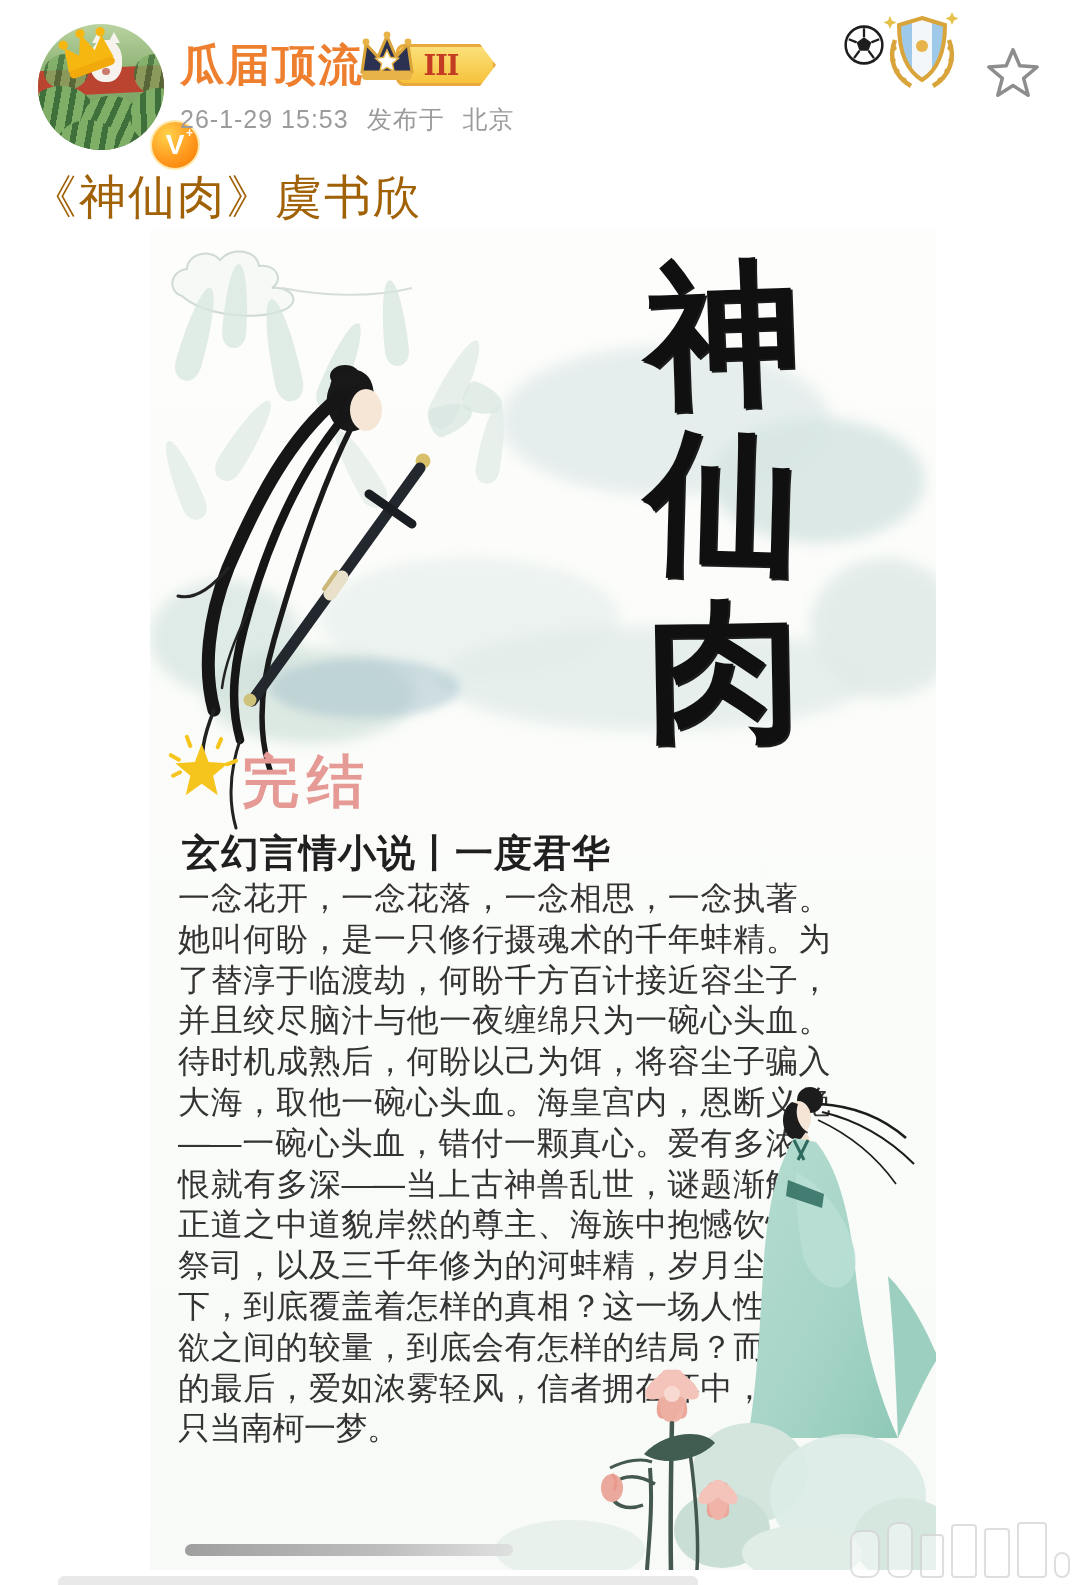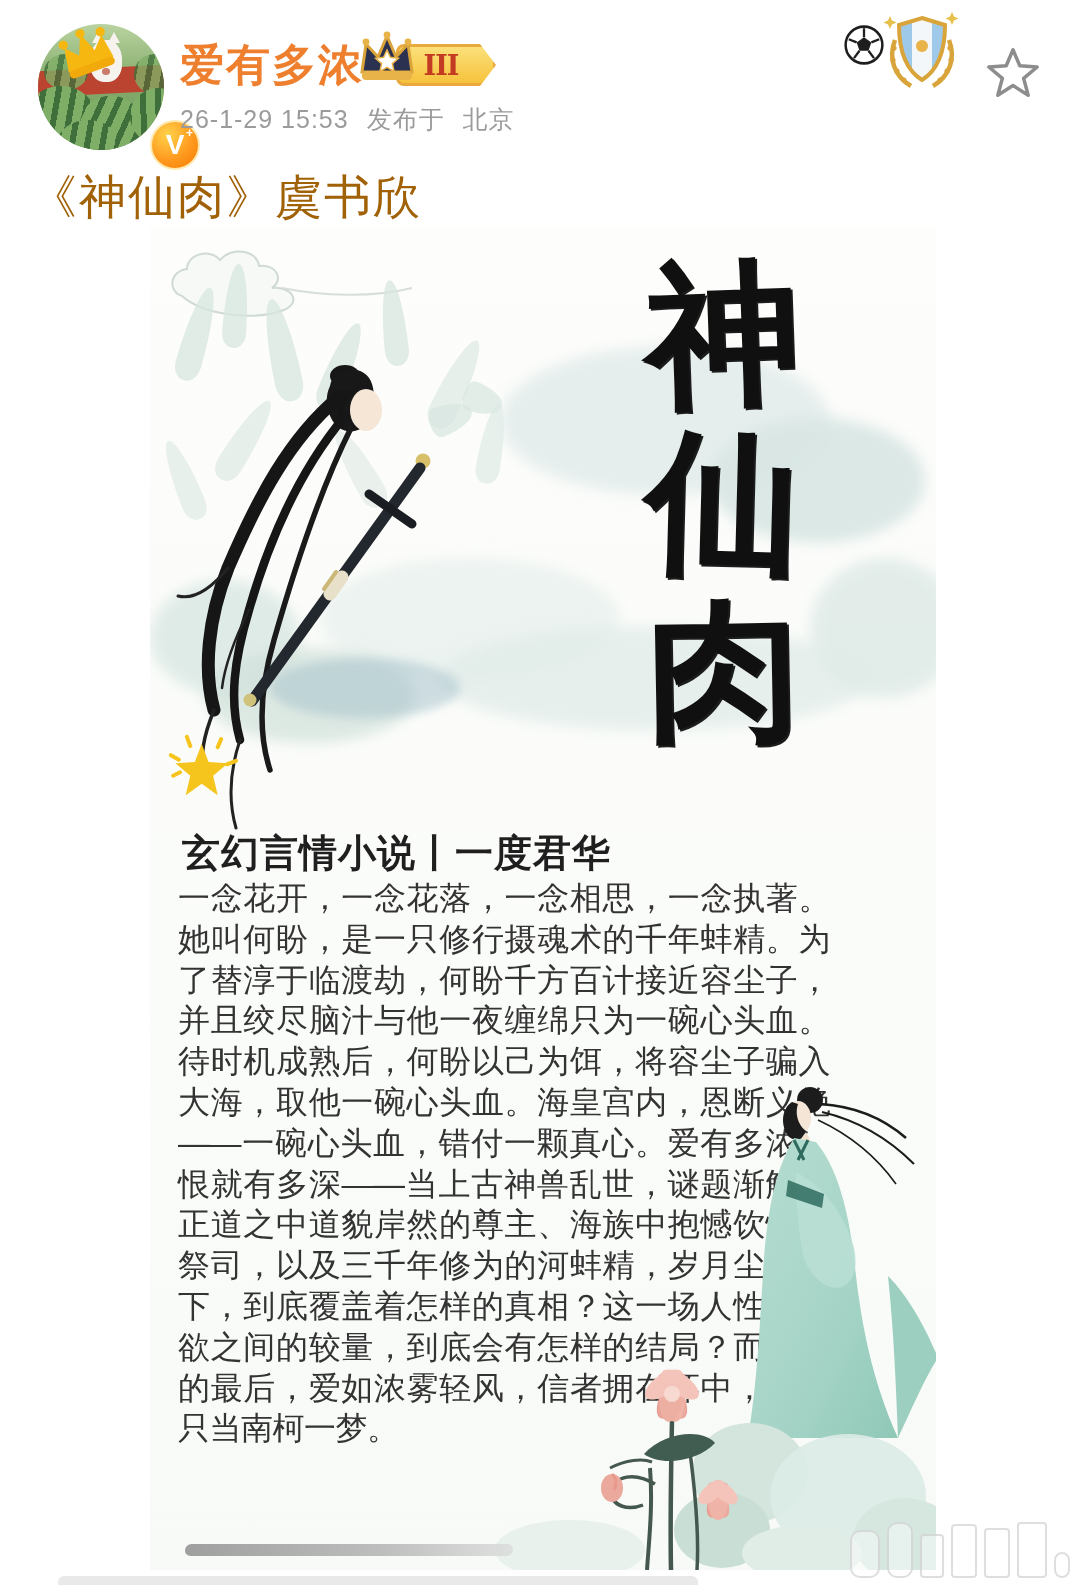--- a/index.html
+++ b/index.html
@@ -116,21 +116,21 @@
     <circle cx="30" cy="4" r="4.5" fill="#f7b711"></circle>
     <circle cx="49" cy="9" r="4.5" fill="#f7b711"></circle>
     <rect x="7" y="35" width="46" height="8" rx="4" fill="#f2a90c"></rect>
   </svg>
   <div class="abs v-badge">
     <span>V</span>
     <span class="v-plus">+</span>
   </div>
 </div>
 
-<div class="abs username">爱有多浓</div>
+<div class="abs username">瓜届顶流</div>
 
 <div class="abs vip-badge">
   <div class="vip-banner">
     <span class="vip-level">III</span>
   </div>
   <svg class="vip-crown" viewBox="0 0 62 58">
     <path d="M6 42 L10 14 L22 27 L31 6 L40 27 L52 14 L56 42 Z" fill="#2b3150" stroke="#d9a43a" stroke-width="3"></path>
     <path d="M31 20 l3.4 7.3 8 .9 -6 5.4 1.7 7.9 -7.1-4.1 -7.1 4.1 1.7-7.9 -6-5.4 8-.9 Z" fill="#fff" stroke="#e8b44a" stroke-width="1.5"></path>
     <rect x="6" y="41" width="50" height="9" rx="4" fill="#e8b44a"></rect>
     <circle cx="10" cy="12" r="3.4" fill="#e8b44a"></circle>
@@ -237,20 +237,21 @@
   <div class="abs title-col">
     <div class="title-char tc1">神</div>
     <div class="title-char tc2">仙</div>
     <div class="title-char tc3">肉</div>
   </div>
 
   <svg class="abs sparkle-star" viewBox="0 0 70 70">
     <path d="M33 12 L39 28 L56 29 L43 40 L47 57 L33 47 L19 57 L23 40 L10 29 L27 28 Z" fill="#f6c51d"></path>
     <path d="M6 22 L13 26 M20 6 L23 14 M50 8 L47 15 M63 27 L55 30 M8 40 L14 37" stroke="#f6c51d" stroke-width="3.5" stroke-linecap="round"></path>
   </svg>
+  <div class="abs status-label">完结</div>
 
   <div class="abs genre-line">玄幻言情小说丨一度君华</div>
 
   <div class="abs synopsis">一念花开，一念花落，一念相思，一念执著。她叫何盼，是一只修行摄魂术的千年蚌精。为了替淳于临渡劫，何盼千方百计接近容尘子，并且绞尽脑汁与他一夜缠绵只为一碗心头血。待时机成熟后，何盼以己为饵，将容尘子骗入大海，取他一碗心头血。海皇宫内，恩断义绝——一碗心头血，错付一颗真心。爱有多浓，恨就有多深——当上古神兽乱世，谜题渐解。正道之中道貌岸然的尊主、海族中抱憾饮恨的祭司，以及三千年修为的河蚌精，岁月尘埃之下，到底覆盖着怎样的真相？这一场人性和贪欲之间的较量，到底会有怎样的结局？而故事的最后，爱如浓雾轻风，信者拥在怀中，疑者只当南柯一梦。</div>
 
   <svg class="abs" style="left:598px;top:848px;width:195px;height:370px" viewBox="0 0 195 370">
     <defs>
       <linearGradient id="robe" x1="0" y1="0" x2="1" y2="1">
         <stop offset="0" stop-color="#b6ddd1"></stop>
         <stop offset="0.6" stop-color="#a5d4c6"></stop>

